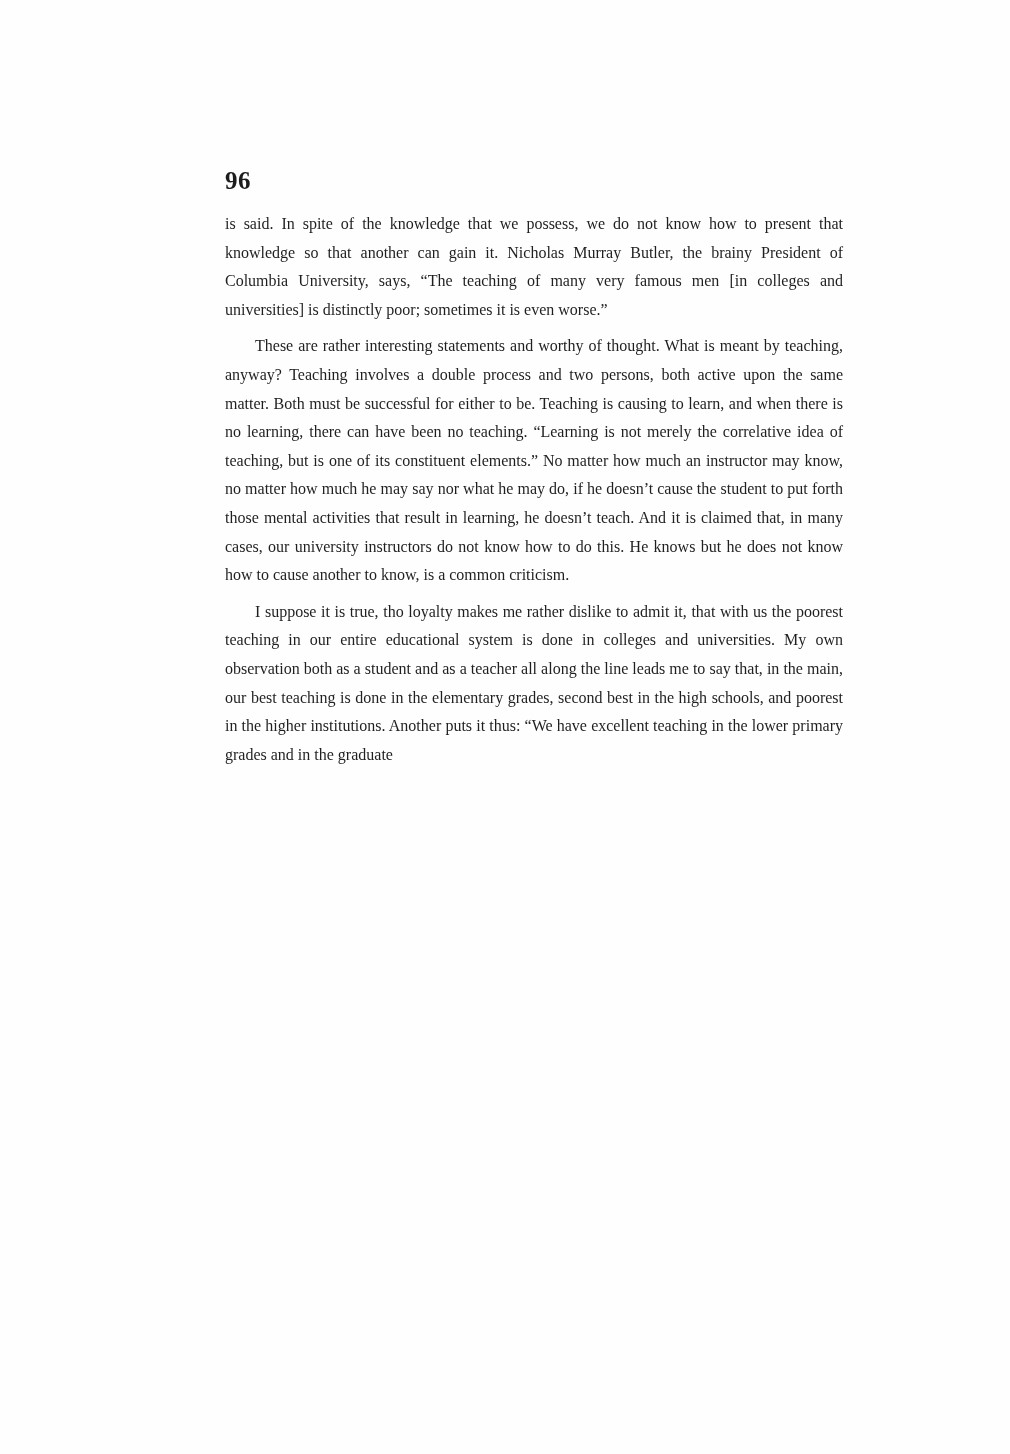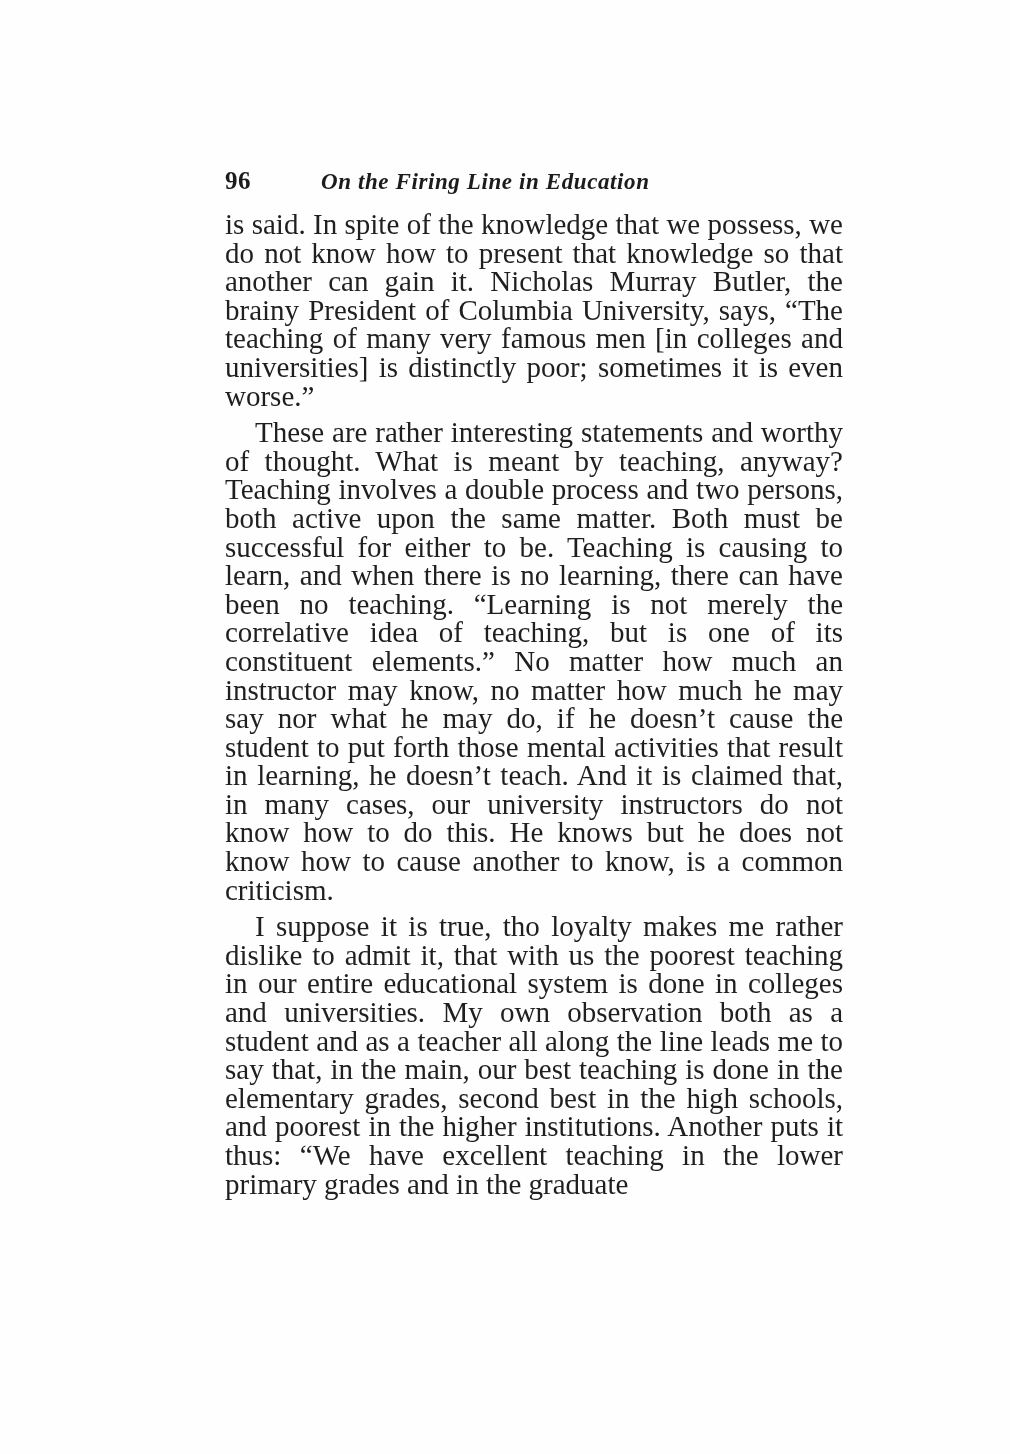--- a/index.html
+++ b/index.html
@@ -48,21 +48,21 @@
     font-weight: 700;
     letter-spacing: 0.6px;
     color: #1c1c1c;
     white-space: nowrap;
   }
   .body-text {
     position: absolute;
     left: 225px;
     top: 210px;
     width: 618px;
-    font-size: 29px;
+    font-size: 16px;
     line-height: 28.6px;
     color: #1f1f1f;
     text-align: justify;
     text-justify: inter-word;
   }
   .para {
     margin: 0;
     text-indent: 0;
   }
   .para.indented {
@@ -72,21 +72,20 @@
     margin-top: 8px;
   }
 </style>
 </head>
 <body>
 
 <div class="page">
 
   <div class="page-header">
     <span class="folio">96</span>
-    <span class="running-head">On the Firing Line in Education</span>
   </div>
 
   <div class="body-text">
     <p class="para">is said.   In spite of the knowledge that we possess, we do not know how to present that knowledge so that another can gain it.   Nicholas Murray Butler, the brainy President of Columbia University, says, “The teaching of many very famous men [in colleges and universities] is distinctly poor; sometimes it is even worse.”</p>
     <p class="para indented">These are rather interesting statements and worthy of thought.   What is meant by teaching, anyway?   Teaching involves a double process and two persons, both active upon the same matter. Both must be successful for either to be.   Teaching is causing to learn, and when there is no learning, there can have been no teaching.   “Learning is not merely the correlative idea of teaching, but is one of its constituent elements.”   No matter how much an instructor may know, no matter how much he may say nor what he may do, if he doesn’t cause the student to put forth those mental activities that result in learning, he doesn’t teach.   And it is claimed that, in many cases, our university instructors do not know how to do this.   He knows but he does not know how to cause another to know, is a common criticism.</p>
     <p class="para indented">I suppose it is true, tho loyalty makes me rather dislike to admit it, that with us the poorest teaching in our entire educational system is done in colleges and universities.   My own observation both as a student and as a teacher all along the line leads me to say that, in the main, our best teaching is done in the elementary grades, second best in the high schools, and poorest in the higher institutions.  Another puts it thus: “We have excellent teaching in the lower primary grades and in the graduate</p>
   </div>
 
 </div>
 

